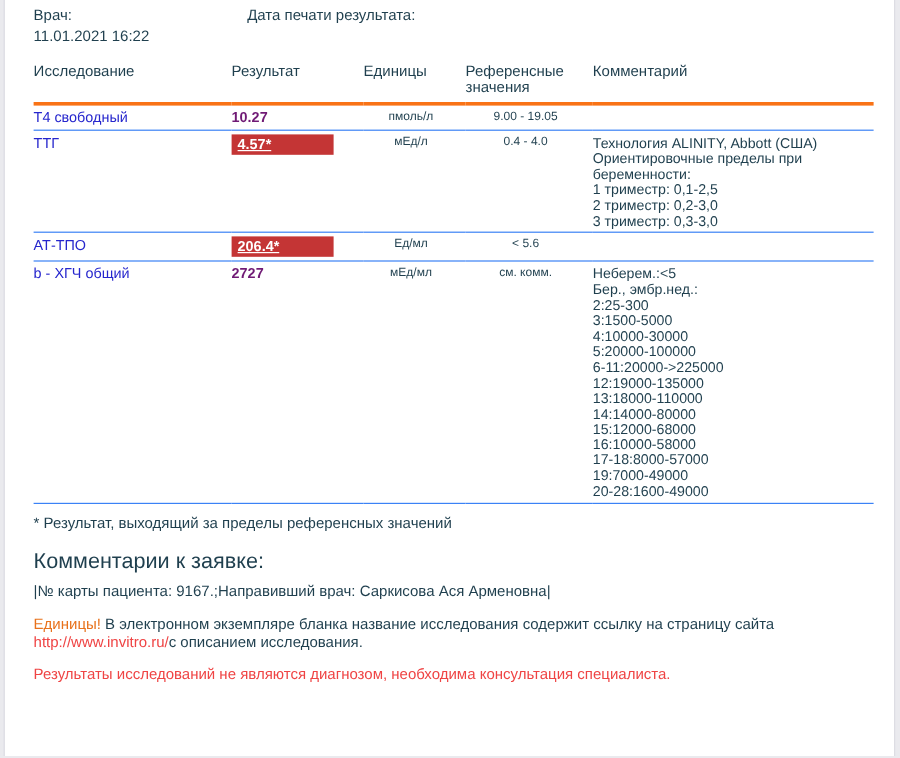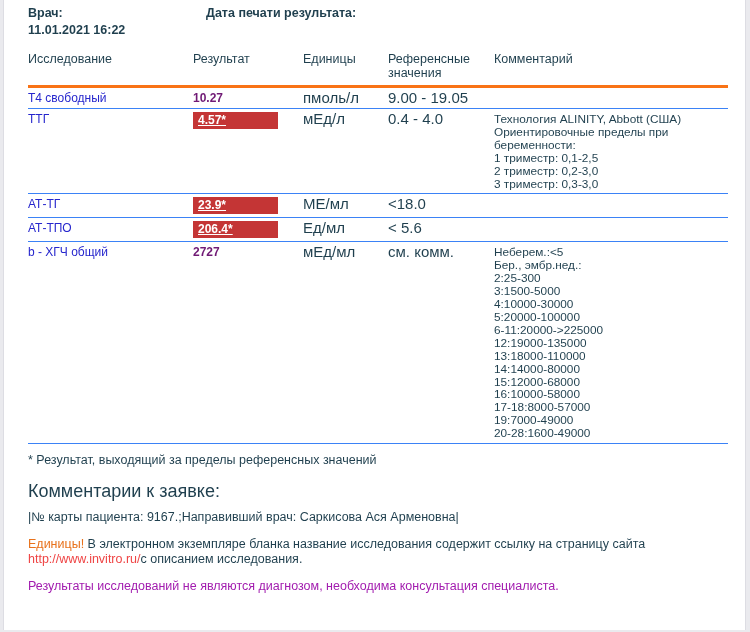--- a/index.html
+++ b/index.html
@@ -9,51 +9,51 @@
     font-family:"Liberation Sans", sans-serif;
     color:#1f3f4e;
   }
   .page { position:relative; width:750px; height:632px; background:#fff; }
   .edge-left  { position:absolute; left:0; top:0; width:3px; height:100%; background:#eaeaee; border-right:1px solid #dddde3; }
   .edge-right { position:absolute; right:0; top:0; width:4px; height:100%; background:#eaeaee; border-left:1px solid #dddde3; }
   .edge-bottom{ position:absolute; left:0; bottom:0; width:100%; height:2px; background:#eaeaee; }
   .content { padding:5px 18px 0 28px; }
 
   
-  .info { display:grid; grid-template-columns:178px auto; row-gap:1px; font-size:12.5px; line-height:16px;font-weight:bold; }
+  .info { display:grid; grid-template-columns:178px auto; row-gap:1px; font-size:12.5px; line-height:16px; }
 
   
   table.results { margin-top:9px; width:700px; border-collapse:collapse; table-layout:fixed; font-size:12px; }
   col.c-name{width:165px;} col.c-res{width:110px;} col.c-units{width:85px;} col.c-ref{width:106px;} col.c-com{width:234px;}
   thead th {
     text-align:left; font-weight:normal; font-size:12.5px; color:#1f3f4e;
     padding:5px 6px 5px 0; vertical-align:top; line-height:14px;
     border-bottom:3px solid #f97316;
   }
   tbody td {
     vertical-align:top; padding:3px 6px 3px 0; line-height:14px;
     border-bottom:1px solid #3b82f6;
   }
   .test-name { color:#2626cd; text-decoration:none; }
   .result-value { font-weight:bold; color:#701a75; }
   .result-value.flagged {
     display:inline-block; box-sizing:border-box; width:85px;
     background:#c43535; color:#ffffff; padding:1px 5px 2px 5px;text-decoration:underline;
   }
   .comment-cell { white-space:pre-line; line-height:12.9px; font-size:11.8px; padding-top:4px; }
-  .ref-cell, .units-cell { font-size:15px; }
+  .ref-cell, .units-cell { font-size:10px;text-align:center; }
 
   
   .footnote { margin-top:9px; font-size:12.5px; }
   .req-label { margin-top:14px; font-size:18px; }
   .req-value { margin-top:8px; font-size:12.5px; }
   .attention { margin-top:13px; font-size:12.5px; line-height:15px; }
   .attention .warn { color:#e8721c; }
   .attention a { color:#ef4444; text-decoration:none; }
-  .disclaimer { margin-top:12px; font-size:12.5px; color:#a21caf; }
+  .disclaimer { margin-top:12px; font-size:12.5px; color:#ef4444; }
 </style>
 </head>
 <body>
 
 <div class="page">
   <div class="content">
 
     <div class="info">
       <span>Врач:</span>
       <span>Дата печати результата:</span>
@@ -89,27 +89,20 @@
     <td><a href="#" class="test-name">ТТГ</a></td>
     <td><span class="result-value flagged">4.57*</span></td>
     <td class="units-cell">мЕд/л</td>
     <td class="ref-cell">0.4 - 4.0</td>
     <td class="comment-cell">Технология ALINITY, Abbott (США)
 Ориентировочные пределы при
 беременности:
 1 триместр: 0,1-2,5
 2 триместр: 0,2-3,0
 3 триместр: 0,3-3,0</td>
-  </tr>
-          <tr>
-    <td><a href="#" class="test-name">АТ-ТГ</a></td>
-    <td><span class="result-value flagged">23.9*</span></td>
-    <td class="units-cell">МЕ/мл</td>
-    <td class="ref-cell">&lt;18.0</td>
-    <td class="comment-cell"></td>
   </tr>
           <tr>
     <td><a href="#" class="test-name">АТ-ТПО</a></td>
     <td><span class="result-value flagged">206.4*</span></td>
     <td class="units-cell">Ед/мл</td>
     <td class="ref-cell">&lt; 5.6</td>
     <td class="comment-cell"></td>
   </tr>
           <tr>
     <td><a href="#" class="test-name">b - ХГЧ общий</a></td>

